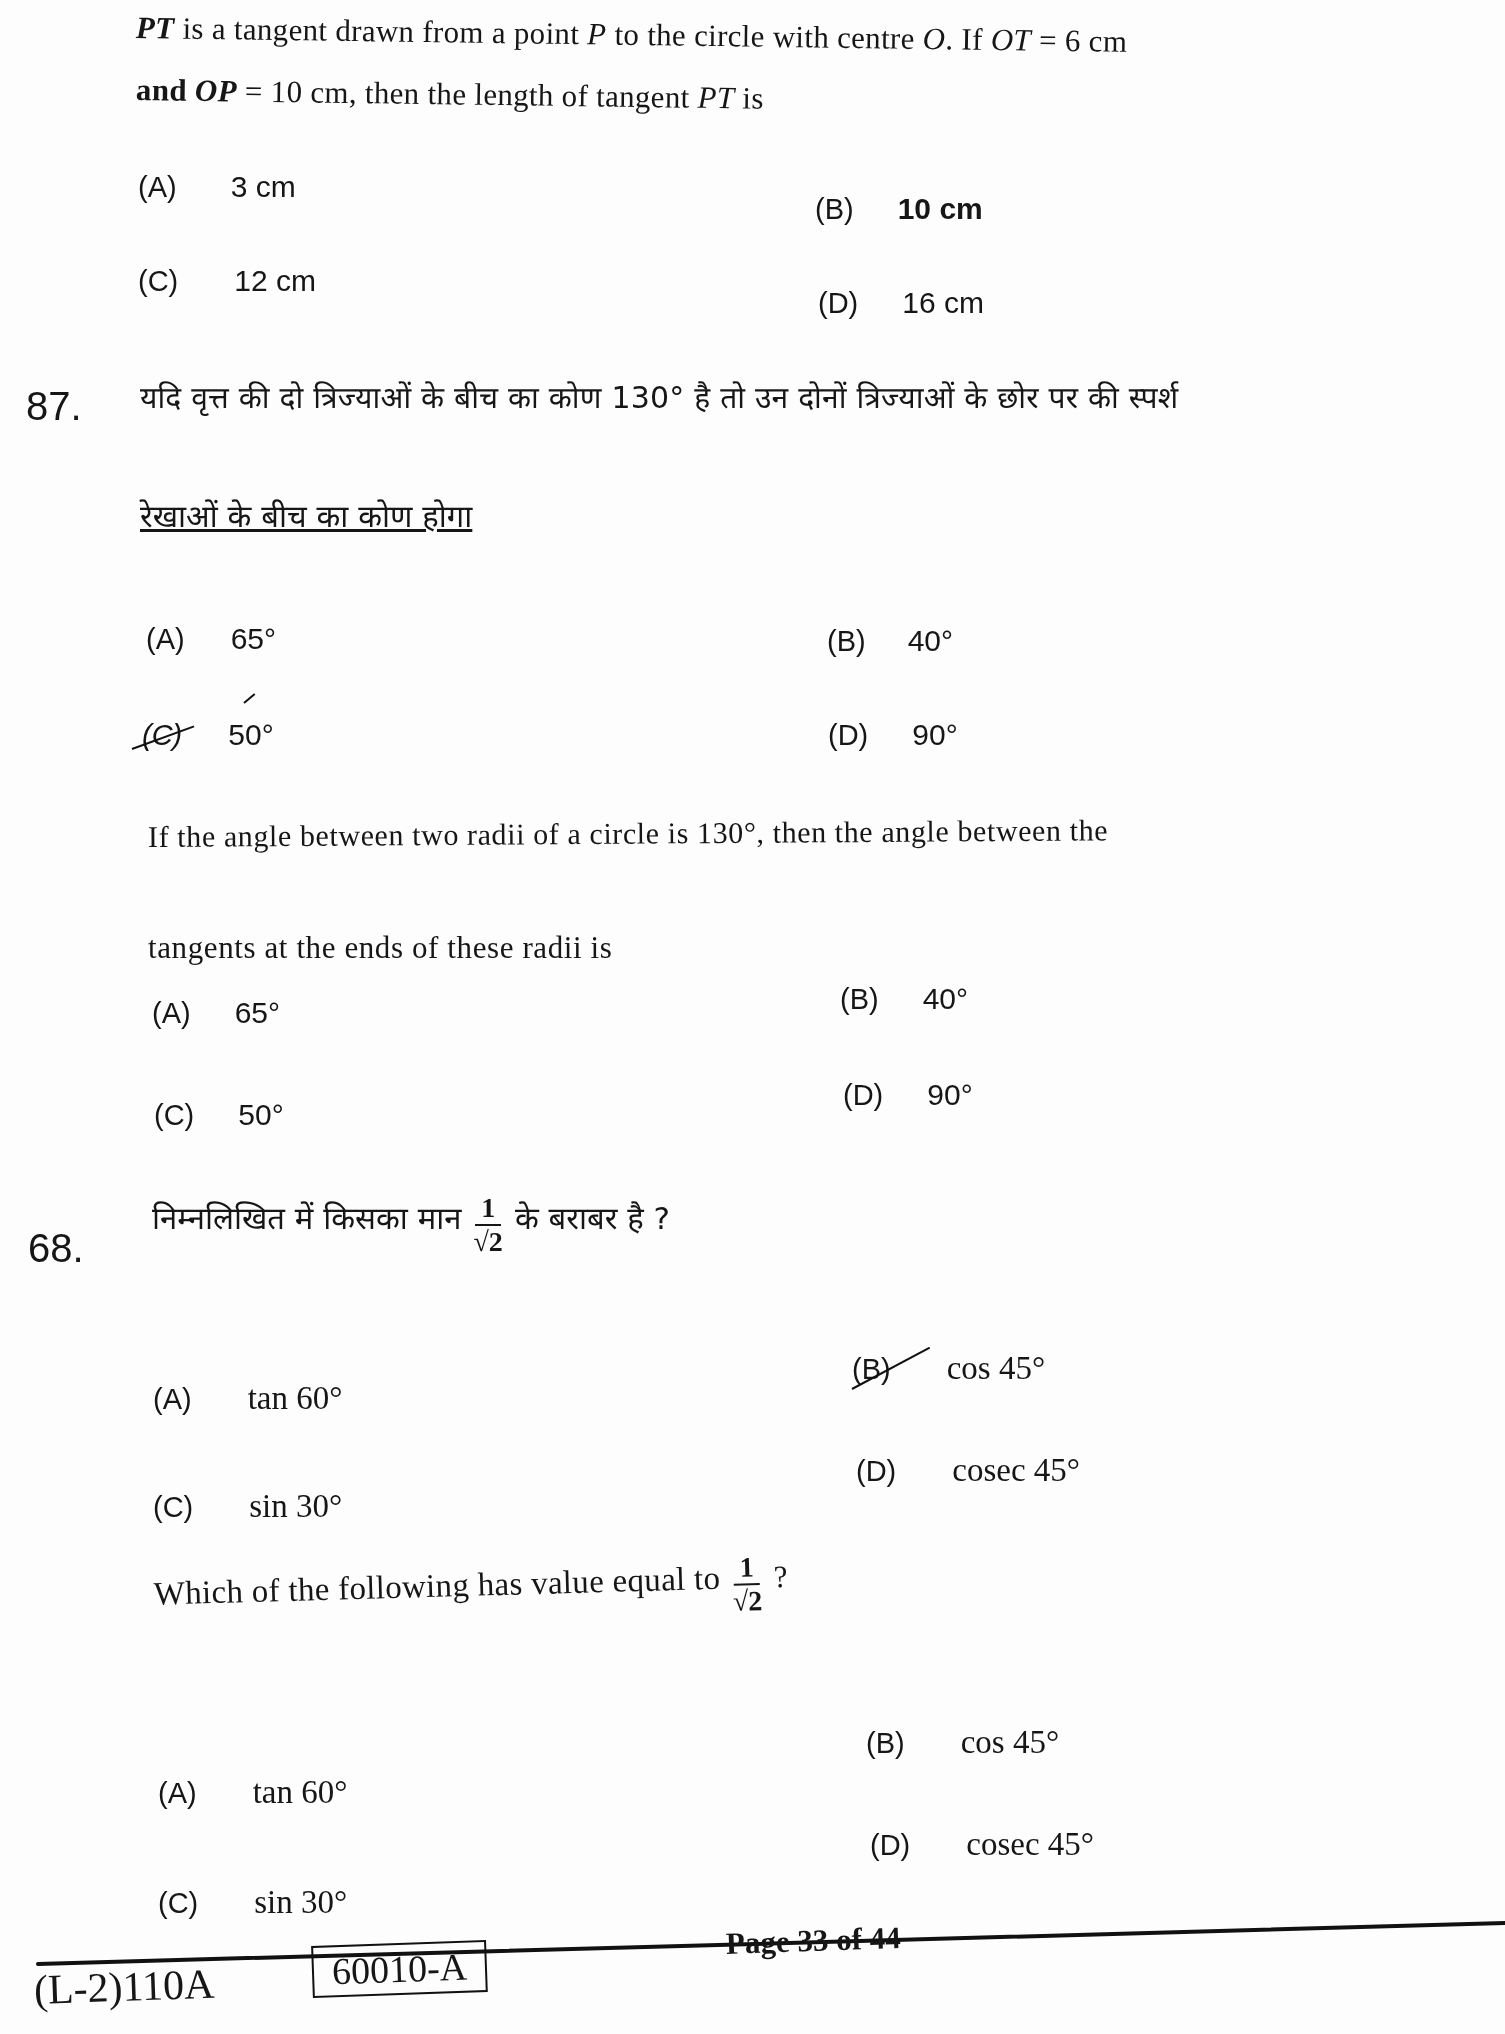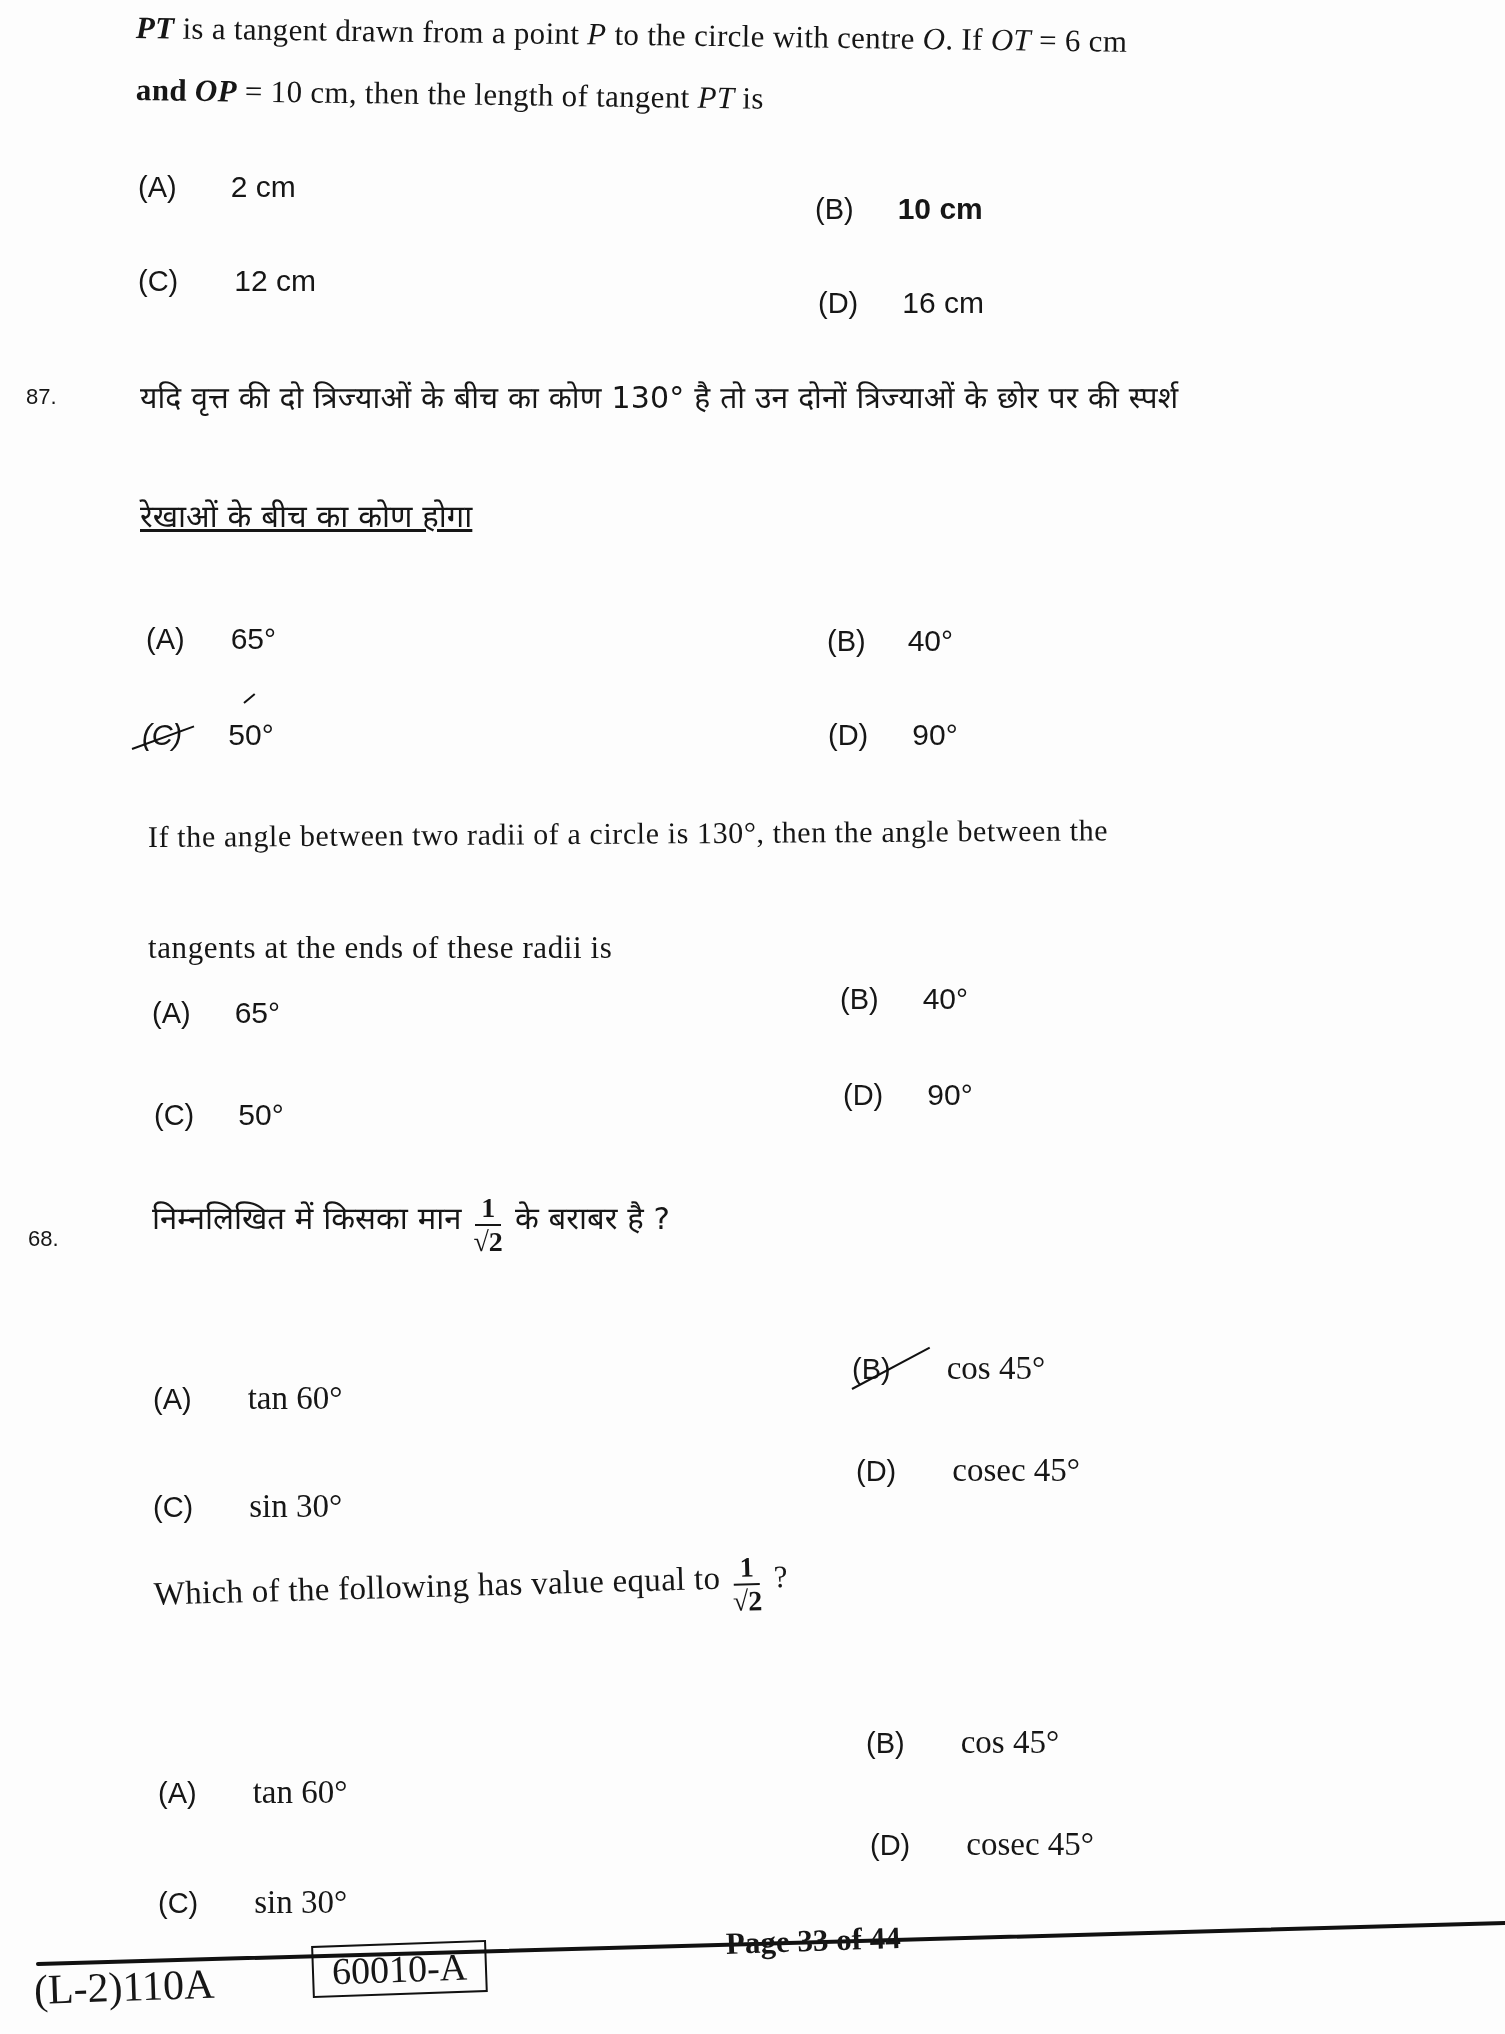--- a/index.html
+++ b/index.html
@@ -5,21 +5,21 @@
     html, body { margin: 0; padding: 0; background: #ffffff; }
     body {
       width: 1505px; height: 2034px; position: relative; overflow: hidden;
       font-family: "Liberation Serif", "DejaVu Serif", serif;
       color: #161616;
       background: #fdfdfd;
     }
     .abs { position: absolute; white-space: nowrap; }
     .q-text { font-size: 31px; letter-spacing: 0.3px; }
     .hindi { font-family: "DejaVu Sans", sans-serif; font-size: 31px; }
-    .qnum { font-family: "Liberation Sans", sans-serif; font-size: 22px; }
+    .qnum { font-family: "Liberation Sans", sans-serif; font-size: 40px; }
     .opt-label { font-family: "Liberation Sans", sans-serif; font-size: 29px; }
     .opt-value { font-family: "Liberation Sans", sans-serif; font-size: 30px; }
     .opt-value.serif { font-family: "Liberation Serif", serif; font-size: 33px; }
     .ital { font-style: italic; }
     .bold { font-weight: bold; }
     .frac {
       display: inline-flex; flex-direction: column; align-items: center;
       vertical-align: middle; font-size: 28px; line-height: 1; margin: 0 8px;
       font-family: "Liberation Serif", serif; font-weight: bold;
     }
@@ -43,21 +43,21 @@
 
 <div class="abs q-text" style="left:136px; top:10px; transform: rotate(0.8deg); transform-origin:left;">
   <span class="bold ital">PT</span><span> is a tangent drawn from a point </span><span class="ital">P</span><span> to the circle with centre </span><span class="ital">O</span><span>. If </span><span class="ital">OT</span><span> = 6 cm</span>
 </div>
 <div class="abs q-text" style="left:136px; top:72px; transform: rotate(0.8deg); transform-origin:left;">
   <span class="bold">and </span><span class="ital bold">OP</span><span> = 10 cm, then the length of tangent </span><span class="ital">PT</span><span> is</span>
 </div>
 
 <div class="abs" style="left:138px; top:170px;">
   <span class="opt-label">(A)</span>
-  <span class="opt-value" style="margin-left:50px;">2 cm</span>
+  <span class="opt-value" style="margin-left:50px;">3 cm</span>
 </div>
 <div class="abs" style="left:815px; top:192px;">
   <span class="opt-label">(B)</span>
   <span class="opt-value" style="margin-left:40px;font-weight:bold;">10 cm</span>
 </div>
 <div class="abs" style="left:138px; top:264px;">
   <span class="opt-label">(C)</span>
   <span class="opt-value" style="margin-left:52px;text-align:right;">12 cm</span>
 </div>
 <div class="abs" style="left:818px; top:286px;">

